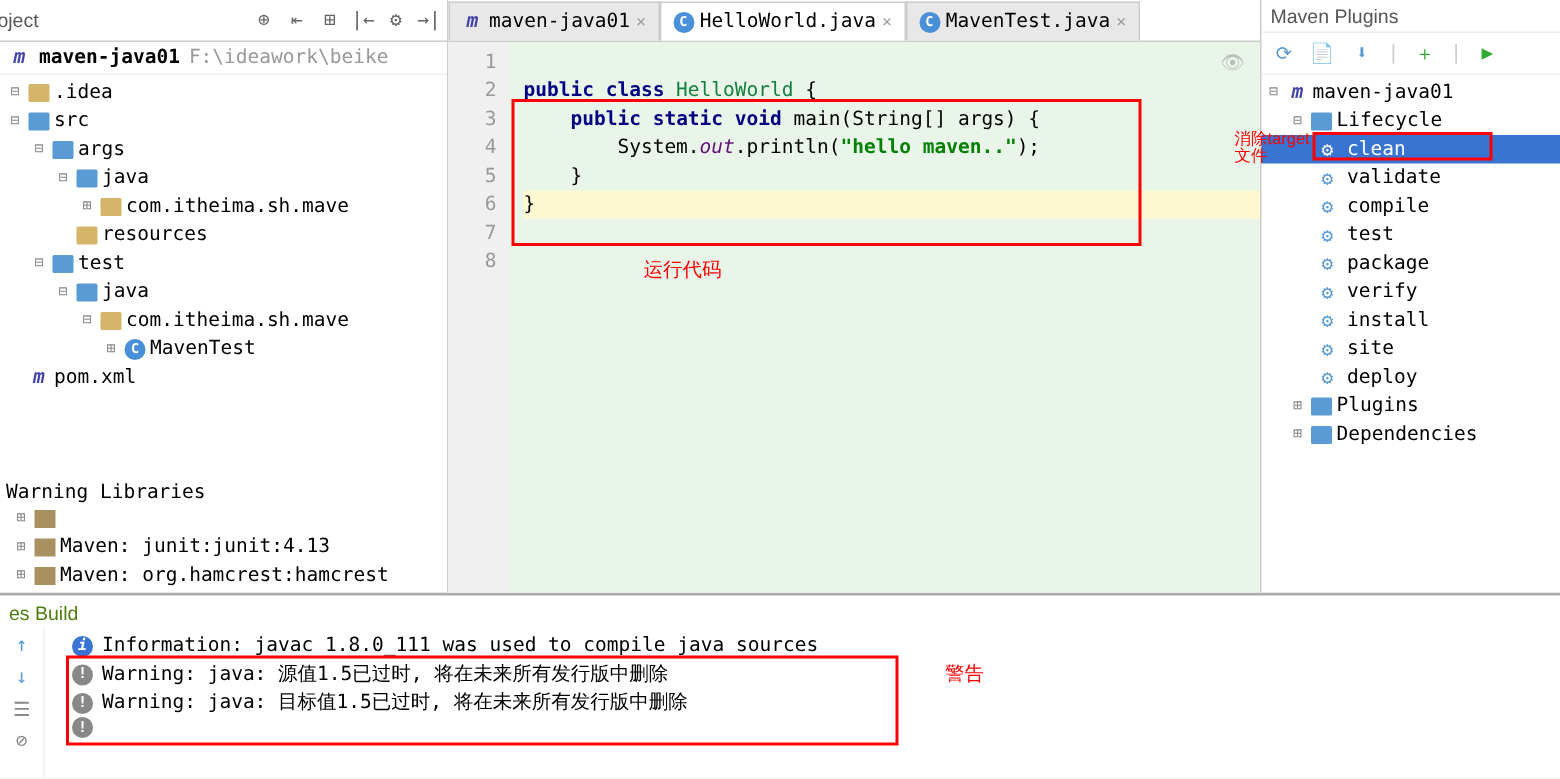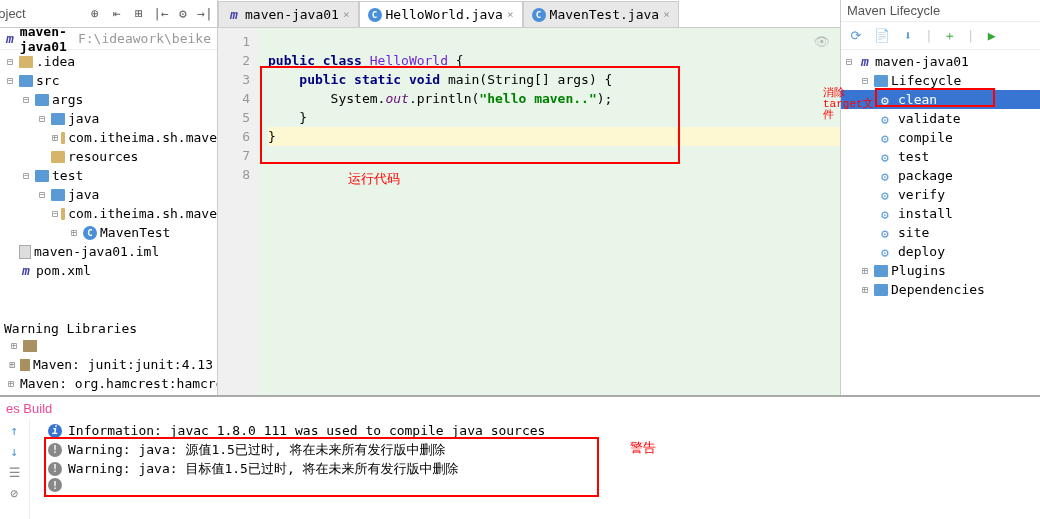--- a/index.html
+++ b/index.html
@@ -1,18 +1,18 @@
 <!DOCTYPE html>
 <html><head>
 <meta charset="utf-8">
 <style>
 *{box-sizing:border-box;margin:0;padding:0;font-family:"Consolas","Monaco",monospace;font-size:13px}
 body{background:#f2f2f2;overflow:hidden;width:1040px;height:519px}
 .top{display:flex;height:395px}
-.left-panel{width:218px;background:#fff;border-right:1px solid #ccc;display:flex;flex-direction:column;overflow:hidden}
+.left-panel{width:299px;background:#fff;border-right:1px solid #ccc;display:flex;flex-direction:column;overflow:hidden}
 .toolbar{height:28px;border-bottom:1px solid #ccc;display:flex;align-items:center;padding:0 4px;gap:6px;justify-content:flex-end}
 .tb-icon{width:16px;height:16px;display:inline-flex;align-items:center;justify-content:center;color:#666;cursor:pointer}
 .breadcrumb{height:22px;display:flex;align-items:center;padding:0 6px;border-bottom:1px solid #eee;gap:6px;font-family:monospace}
 .bc-proj{color:#000;font-weight:bold}
 .bc-path{color:#999}
 .tree{flex:1;overflow:hidden;font-family:monospace;padding-top:2px}
 .tree-row{display:flex;align-items:center;height:19px;padding-left:4px;white-space:nowrap;gap:3px}
 .expander{width:12px;text-align:center;color:#888;font-size:10px;cursor:pointer}
 .folder-icon{width:14px;height:12px;background:#d4b56a;border-radius:1px;display:inline-block;position:relative}
 .folder-icon.blue{background:#5b9bd5}
@@ -25,38 +25,38 @@
 .tab{height:26px;padding:0 8px;display:flex;align-items:center;gap:4px;border:1px solid #ccc;border-bottom:none;background:#e8e8e8;cursor:pointer;font-family:monospace}
 .tab.active{background:#fff}
 .tab-close{color:#999;font-size:11px;cursor:pointer}
 .editor{flex:1;display:flex;background:#e8f5e8;position:relative}
 .gutter{width:40px;background:#f0f0f0;text-align:right;padding:4px 8px 0 0;color:#999;font-family:monospace;line-height:19px}
 .code{flex:1;padding:4px 0 0 10px;font-family:monospace;line-height:19px;position:relative}
 .code-line{white-space:pre}
 .kw{color:#000080;font-weight:bold}
 .str{color:#008000;font-weight:bold}
 .field{color:#660e7a;font-style:italic}
-.cls{color:#6d28d9}
+.cls{color:#15803d}
 .red-box{position:absolute;border:2px solid red;pointer-events:none}
-.anno-red{position:absolute;color:red;font-family:Liberation Mono, monospace;font-size:13px}
+.anno-red{position:absolute;color:red;font-family:Liberation Sans, sans-serif;font-size:13px}
 .line-current{background:#fdf8d2}
 .right-panel{width:200px;background:#fff;border-left:1px solid #ccc;display:flex;flex-direction:column}
 .rp-title{height:22px;padding:0 6px;display:flex;align-items:center;font-family:sans-serif;color:#555;border-bottom:1px solid #eee}
 .rp-toolbar{height:28px;display:flex;align-items:center;padding:0 6px;gap:8px;border-bottom:1px solid #eee}
 .rp-icon{width:18px;height:18px;display:inline-flex;align-items:center;justify-content:center;cursor:pointer}
 .svg-cycle{color:#5b9bd5}
 .svg-plus{color:#3a3}
 .svg-play{color:#3a3}
 .rp-tree{flex:1;padding-top:2px;font-family:monospace}
 .rp-row{display:flex;align-items:center;height:19px;gap:3px;padding-left:2px;white-space:nowrap}
 .gear-icon{width:14px;height:14px;display:inline-block;color:#5b9bd5}
 .rp-row.selected{background:#3874d1;color:#fff}
 .rp-row.selected .gear-icon{color:#fff}
 .bottom{height:124px;border-top:2px solid #aaa;background:#fff;display:flex;flex-direction:column}
-.bot-title{height:22px;padding:0 6px;display:flex;align-items:center;font-family:sans-serif;color:#ec4899}
+.bot-title{height:22px;padding:0 6px;display:flex;align-items:center;font-family:sans-serif;color:#4d7c0f}
 .bot-body{flex:1;display:flex}
 .bot-gutter{width:30px;border-right:1px solid #eee;display:flex;flex-direction:column;align-items:center;padding-top:4px;gap:6px}
 .bot-msgs{flex:1;padding:2px 0 0 18px;font-family:monospace;line-height:19px;position:relative}
 .msg-row{display:flex;align-items:center;gap:6px}
 .info-icon{width:14px;height:14px;border-radius:50%;background:#3874d1;color:#fff;display:inline-flex;align-items:center;justify-content:center;font-size:10px;font-weight:bold;font-style:italic}
 .warn-icon{width:14px;height:14px;border-radius:50%;background:#888;color:#fff;display:inline-flex;align-items:center;justify-content:center;font-size:10px;font-weight:bold}
 </style>
 </head>
 <body>
 
@@ -120,25 +120,20 @@
         </div>
         <div class="tree-row" style="padding-left: 52px;">
           <span class="expander">⊟</span>
           <span class="folder-icon"></span>
           <span>com.itheima.sh.mave</span>
         </div>
         <div class="tree-row" style="padding-left: 68px;">
           <span class="expander">⊞</span>
           <span class="java-icon">C</span>
           <span>MavenTest</span>
-        </div>
-        <div class="tree-row" style="padding-left: 4px;">
-          <span class="expander"></span>
-          <span class="file-icon"></span>
-          <span>maven-java01.iml</span>
         </div>
         <div class="tree-row" style="padding-left: 4px;">
           <span class="expander"></span>
           <span class="m-icon">m</span>
           <span>pom.xml</span>
         </div>
       </div>
     <div style="padding:2px 4px;font-family:monospace">
       <div>Warning Libraries</div>
       <div id="extlibs">
@@ -198,21 +193,21 @@
         <div class="code-line line-current"><span>}</span></div>
         <div class="code-line">&nbsp;</div>
         <div class="red-box" style="left:2px;top:38px;width:420px;height:98px"></div>
         <div class="anno-red" style="left:90px;top:142px">运行代码</div>
       </div>
       <span style="position:absolute;right:10px;top:6px;color:#bbb">👁</span>
     </div>
   </div>
 
   <div class="right-panel">
-    <div class="rp-title">Maven Lifecycle</div>
+    <div class="rp-title">Maven Plugins</div>
     <div class="rp-toolbar">
       <span class="rp-icon svg-cycle">⟳</span>
       <span class="rp-icon" style="color:#888">📄</span>
       <span class="rp-icon" style="color:#5b9bd5">⬇</span>
       <span style="color:#ccc">|</span>
       <span class="rp-icon svg-plus">＋</span>
       <span style="color:#ccc">|</span>
       <span class="rp-icon svg-play">▶</span>
     </div>
     <div class="rp-tree" style="position:relative">

